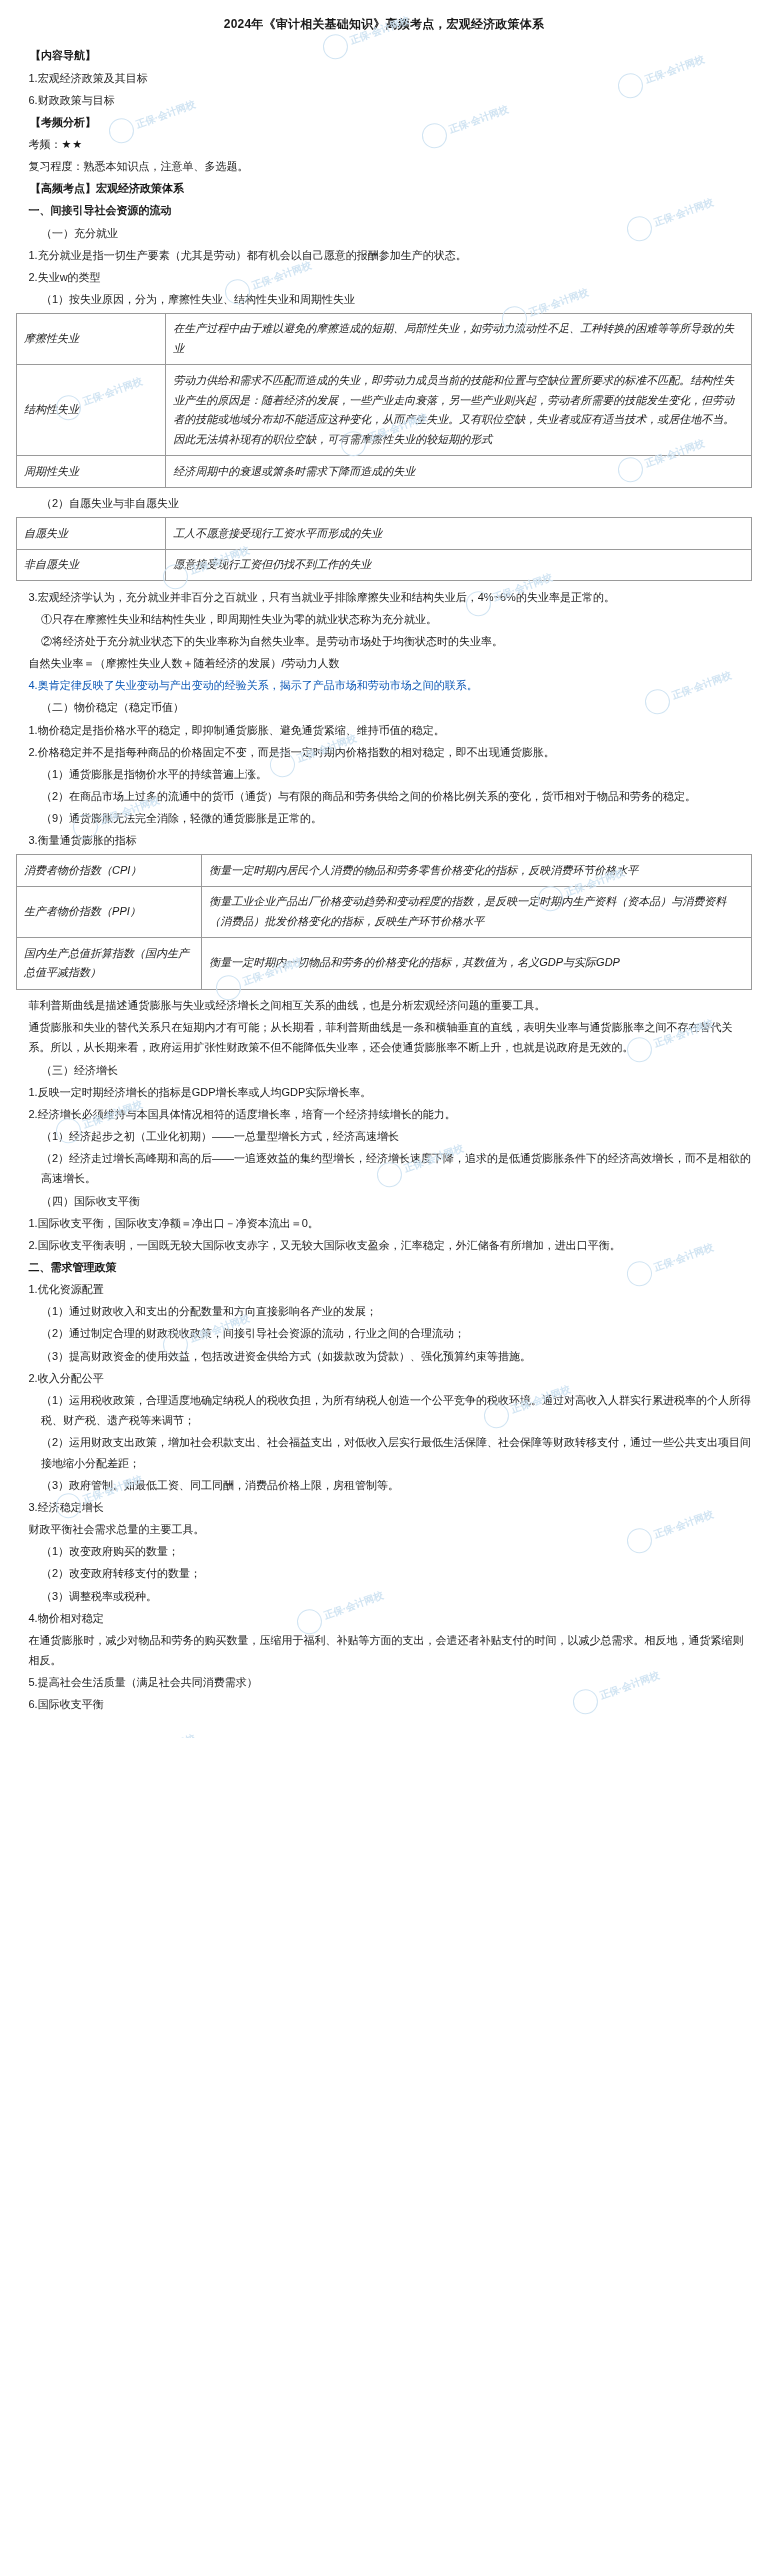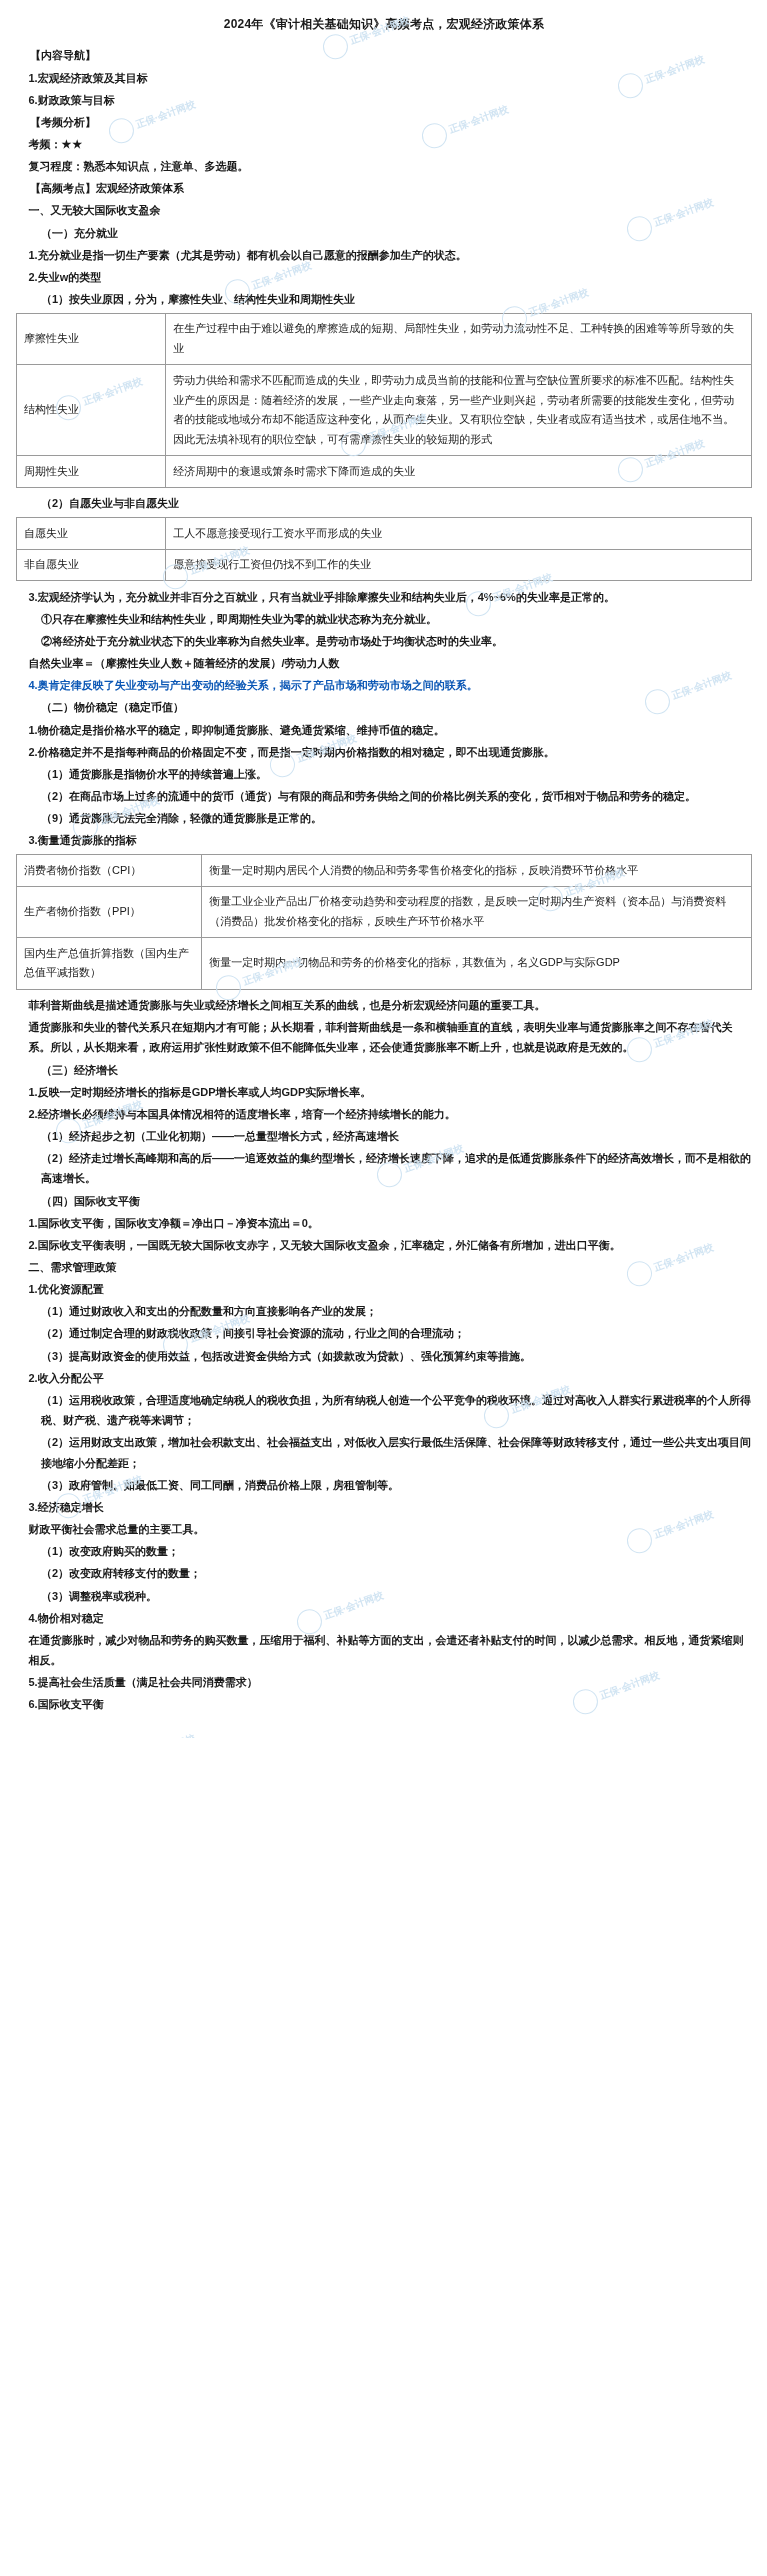--- a/index.html
+++ b/index.html
@@ -12,31 +12,32 @@
     line-height:1.85;
   }
   .page { width:768px; padding:9px 16px 21.4px 16px; box-sizing:border-box; position:relative; }
   .doc-title {
     text-align:center;
     font-weight:bold;
     font-size:12px;
     margin:3.6px 0 10.7px 0;
     letter-spacing:0.2px;
   }
-  p { margin:0 0 1.8px 0;font-weight:bold; }
+  p { margin:0 0 1.8px 0; }
   .bold { font-weight:bold; }
   .hdr { font-weight:bold;margin-left:14px; }
   .indent1 { padding-left:12.5px; }
   .indent2 { padding-left:25px; }
   .blue { color:#0b57b5; }
   table.grid {
     border-collapse:collapse;
     width:100%;
     margin:3.6px 0 5.4px 0;
     table-layout:fixed;
+    font-style:italic;
   }
   table.grid td {
     border:0.9px solid #9a9a9a;
     padding:5.4px 7.1px;
     vertical-align:middle;
     font-size:11px;
     line-height:1.8;
   }
   td.lbl { width:134px; }
   td.lbl-wide { width:170px; }
@@ -112,21 +113,21 @@
   <p class="indent1">1.宏观经济政策及其目标</p>
   <p class="indent1">6.财政政策与目标</p>
 
   <p class="hdr">【考频分析】</p>
   <p class="indent1">
     <span>考频：</span><span class="star">★★</span>
   </p>
   <p class="indent1">复习程度：熟悉本知识点，注意单、多选题。</p>
 
   <p class="hdr">【高频考点】宏观经济政策体系</p>
-  <p class="indent1 bold">一、又无较大国际收支盈余</p>
+  <p class="indent1 bold">一、间接引导社会资源的流动</p>
   <p class="indent2">（一）充分就业</p>
   <p class="indent1">1.充分就业是指一切生产要素（尤其是劳动）都有机会以自己愿意的报酬参加生产的状态。</p>
   <p class="indent1">2.失业w的类型</p>
   <p class="indent2">（1）按失业原因，分为，摩擦性失业、结构性失业和周期性失业</p>
 
   <table class="grid">
     <tbody>
         <tr>
       <td class="lbl">摩擦性失业</td>
       <td>在生产过程中由于难以避免的摩擦造成的短期、局部性失业，如劳动力流动性不足、工种转换的困难等等所导致的失业</td>

